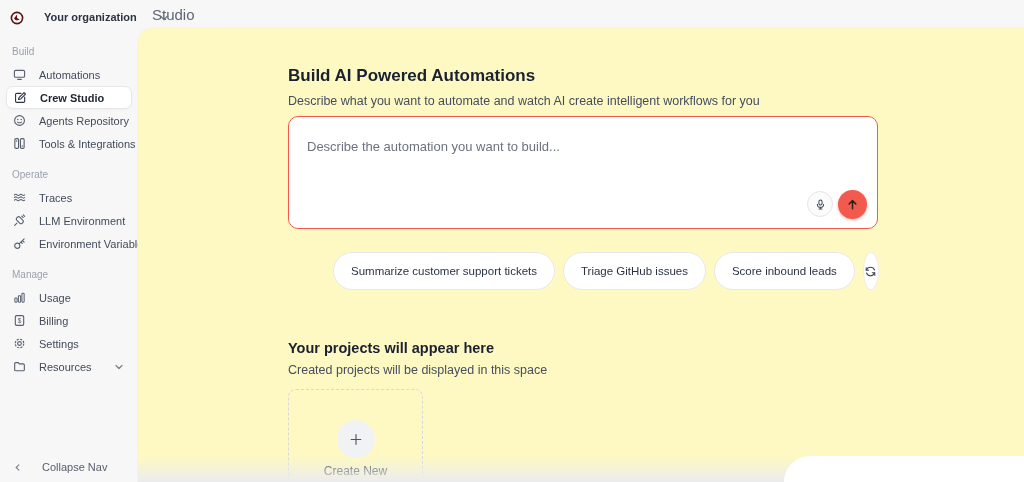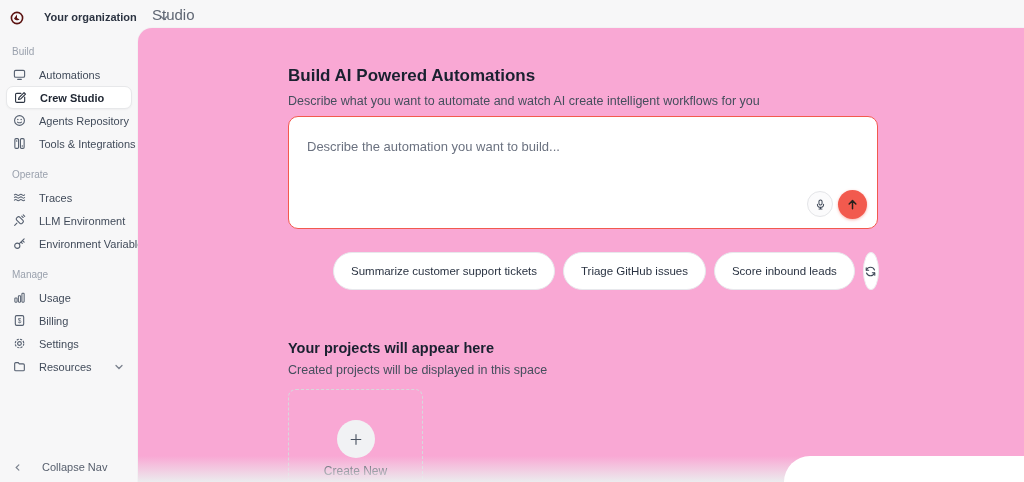--- a/index.html
+++ b/index.html
@@ -37,21 +37,21 @@
     position:absolute; left:12px; bottom:8px; display:flex; align-items:center; gap:20px;
     font-size:11px; color:#58606e; cursor:pointer;
   }
   
   .topbar-title {
     position:absolute; left:152px; top:6px; font-size:15px; color:#5f6673;
   }
   
   .main-card {
     position:absolute; left:138px; top:28px; right:0; bottom:0;
-    background:#f9a8d4; border-top-left-radius:14px; overflow:hidden;
+    background:#fef9c3; border-top-left-radius:14px; overflow:hidden;
     box-shadow:0 0 0 1px rgba(0,0,0,0.02);
   }
   .content { position:absolute; left:150px; top:0; width:590px; }
   .page-title { font-size:17px; font-weight:bold; color:#1a2130; margin-top:38px; }
   .page-subtitle { font-size:12.5px; color:#454e5d; margin-top:8px; }
   
   .composer {
     position:relative; margin-top:8px; width:590px; height:113px;
     border:1.5px solid #f25a4e; border-radius:10px; background:#fff;
   }

